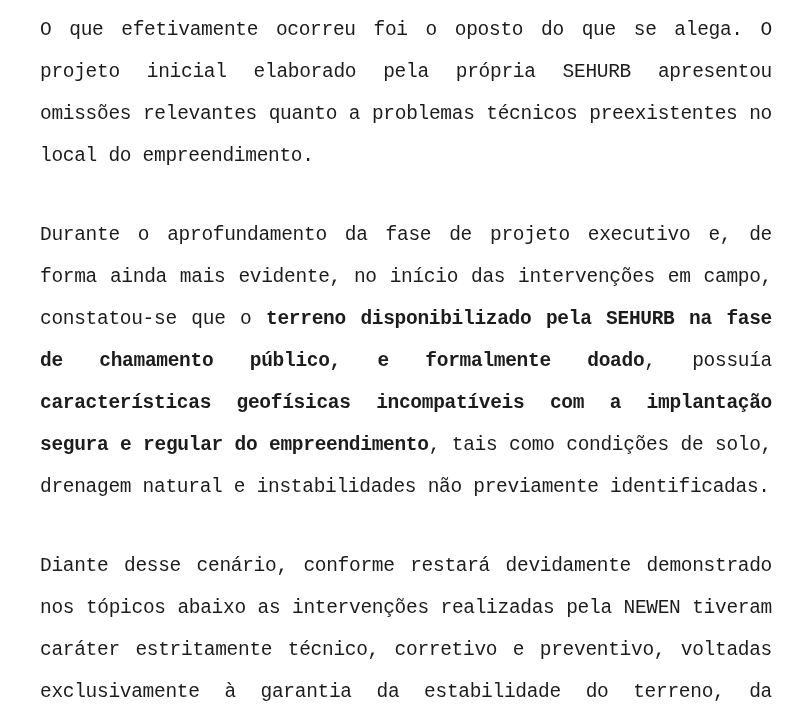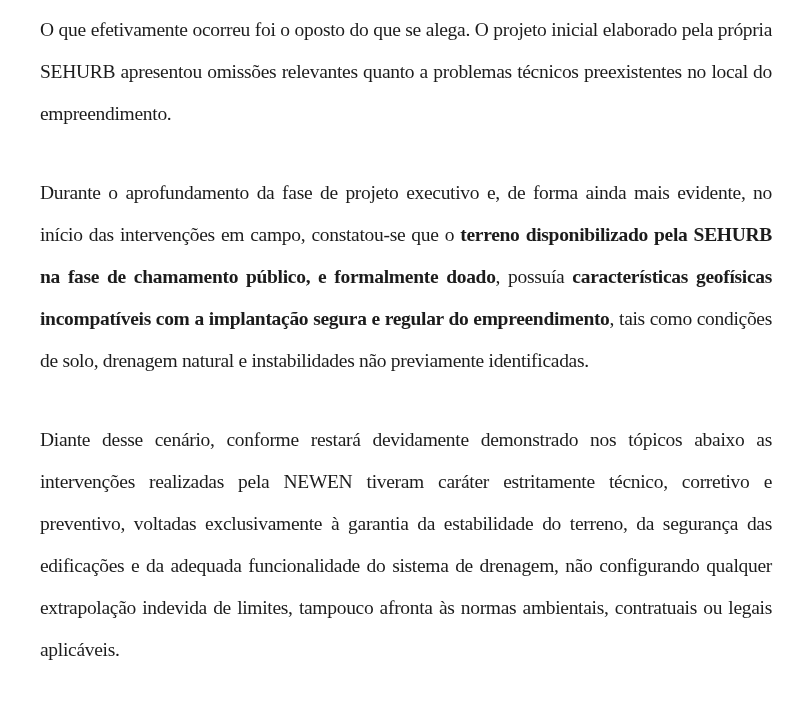--- a/index.html
+++ b/index.html
@@ -6,21 +6,21 @@
   html, body {
     width: 812px;
     height: 705px;
     background: #ffffff;
     overflow: hidden;
   }
   .page {
     width: 812px;
     height: 705px;
     padding: 9px 40px 0 40px;
-    font-family: Liberation Serif, serif;
+    font-family: Liberation Mono, monospace;
     font-size: 19.5px;
     letter-spacing: -0.3px;
     color: #1c1c1c;
     background: #ffffff;
   }
   .paragraph {
     text-align: justify;
     line-height: 42px;
     margin-bottom: 37px;
     font-weight: 400;

